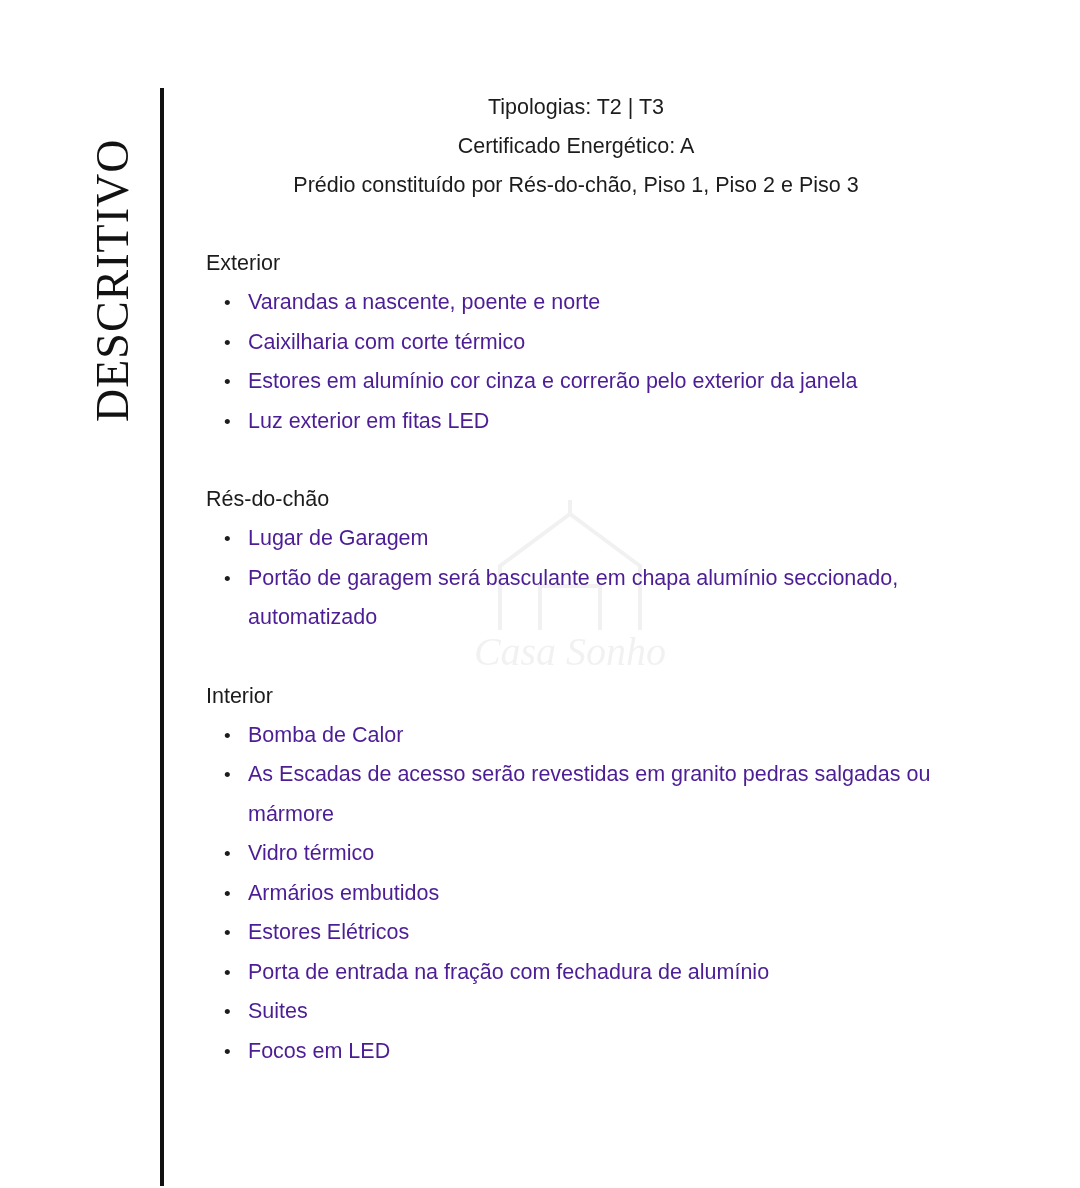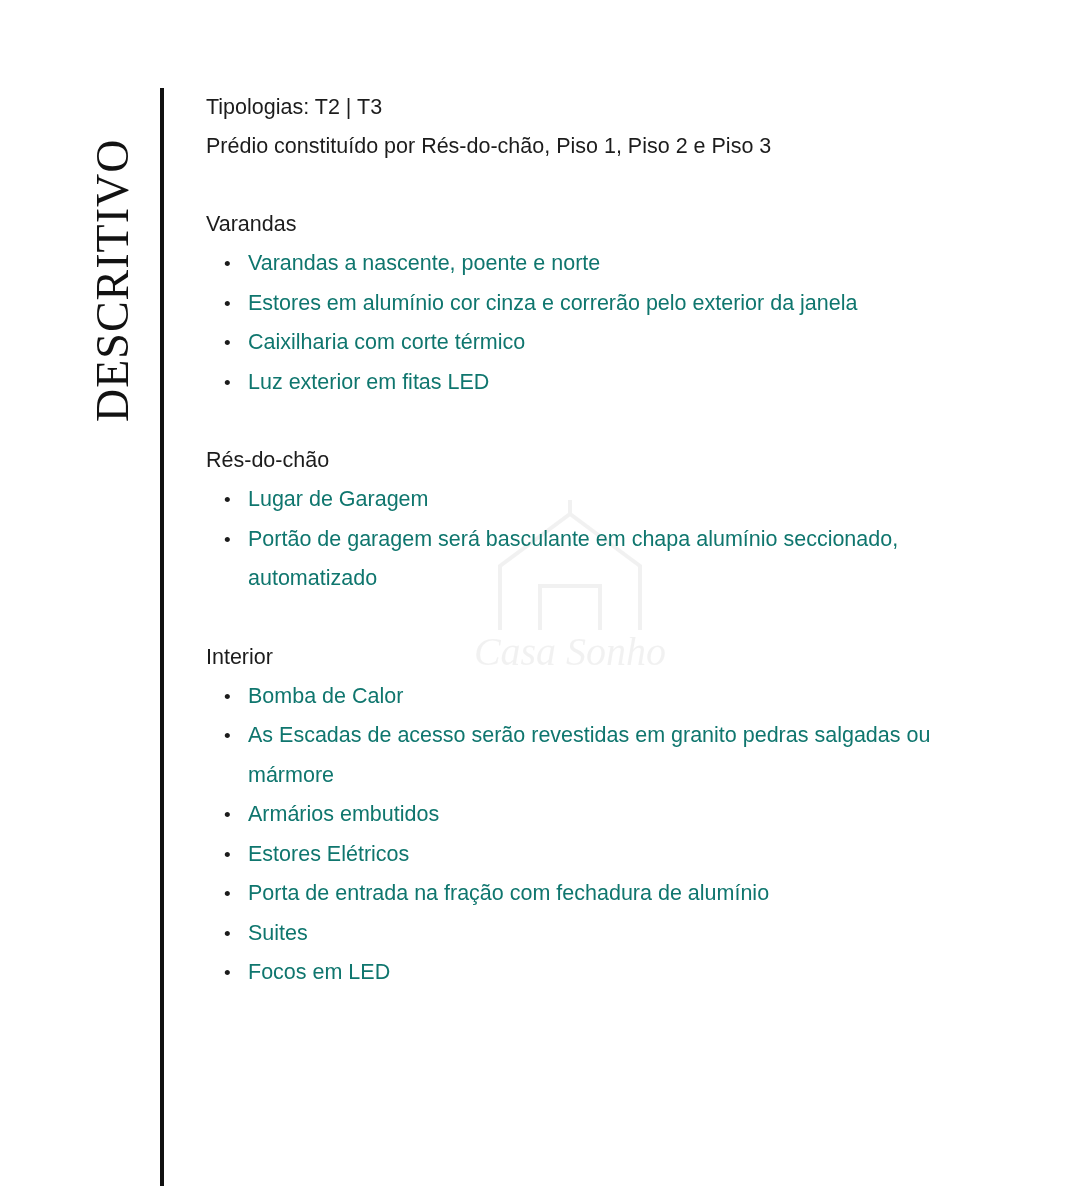--- a/index.html
+++ b/index.html
@@ -59,20 +59,21 @@
     left: 206px;
     top: 88px;
     width: 740px;
   }
 
   .meta-line {
     font-size: 21.5px;
     line-height: 39px;
     color: #1c1c1c;
     white-space: nowrap;
+    text-align: center;
   }
 
   .section {
     margin-top: 40px;
   }
   .section-heading {
     font-size: 21.5px;
     line-height: 36px;
     color: #1c1c1c;
     margin-bottom: 2px;
@@ -81,21 +82,21 @@
   ul.bullets {
     list-style: none;
     margin: 0;
     padding: 0;
   }
   ul.bullets li {
     position: relative;
     padding-left: 42px;
     font-size: 21.5px;
     line-height: 39.5px;
-    color: #0f766e;
+    color: #4c1d95;
     max-width: 700px;
   }
   ul.bullets li::before {
     content: "\2022";
     position: absolute;
     left: 18px;
     top: 0;
     font-size: 19px;
     line-height: 39.5px;
     color: #1c1c1c;
@@ -141,46 +142,48 @@
       <path d="M100 130 L100 86 L160 86 L160 130" fill="none" stroke="#9a9a9a" stroke-width="4"></path>
       <path d="M130 14 L130 0" fill="none" stroke="#9a9a9a" stroke-width="4"></path>
     </svg>
     <div class="wm-text">Casa Sonho</div>
   </div>
 
   <div class="content">
 
     <div>
       <div class="meta-line">Tipologias: T2 | T3</div>
+      <div class="meta-line">Certificado Energético: A</div>
       <div class="meta-line">Prédio constituído por Rés-do-chão, Piso 1, Piso 2 e Piso 3</div>
     </div>
 
     <div class="section">
-      <div class="section-heading">Varandas</div>
+      <div class="section-heading">Exterior</div>
       <ul class="bullets">
         <li>Varandas a nascente, poente e norte</li>
+        <li>Caixilharia com corte térmico</li>
         <li>Estores em alumínio cor cinza e correrão pelo exterior da janela</li>
-        <li>Caixilharia com corte térmico</li>
         <li>Luz exterior em fitas LED</li>
       </ul>
     </div>
 
     <div class="section">
       <div class="section-heading">Rés-do-chão</div>
       <ul class="bullets">
         <li>Lugar de Garagem</li>
         <li>Portão de garagem será basculante em chapa alumínio seccionado, automatizado</li>
       </ul>
     </div>
 
     <div class="section">
       <div class="section-heading">Interior</div>
       <ul class="bullets">
         <li>Bomba de Calor</li>
         <li>As Escadas de acesso serão revestidas em granito pedras salgadas ou mármore</li>
+        <li>Vidro térmico</li>
         <li>Armários embutidos</li>
         <li>Estores Elétricos</li>
         <li>Porta de entrada na fração com fechadura de alumínio</li>
         <li>Suites</li>
         <li>Focos em LED</li>
       </ul>
     </div>
 
   </div>
 </div>

